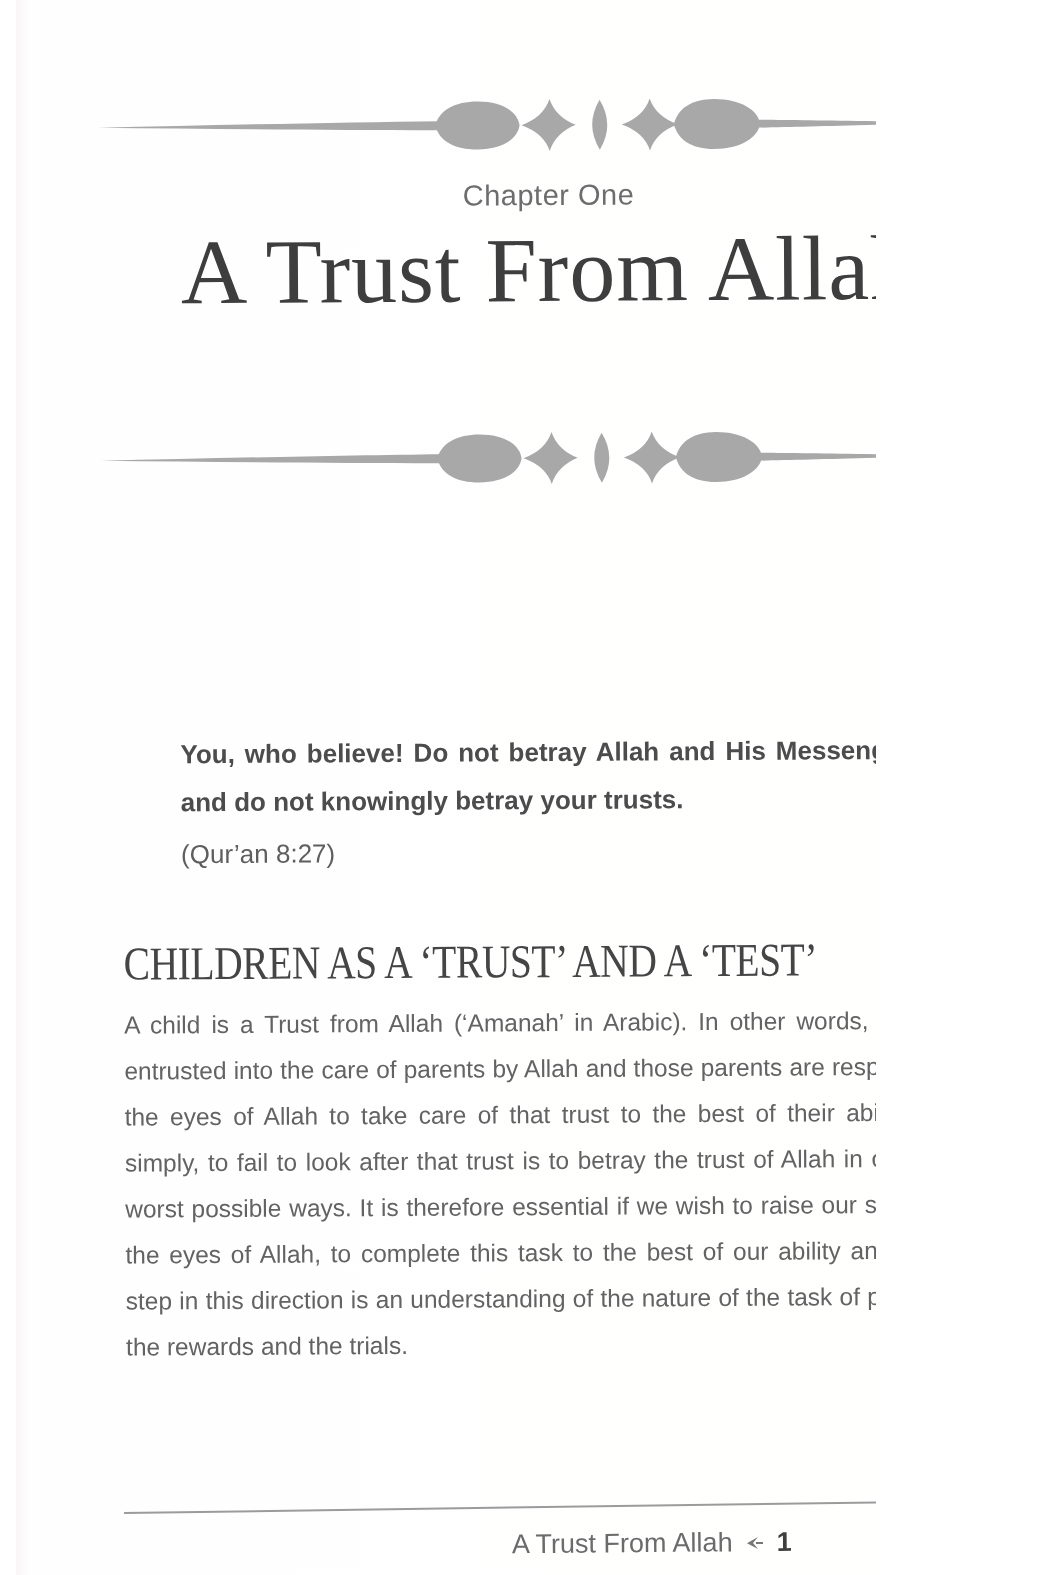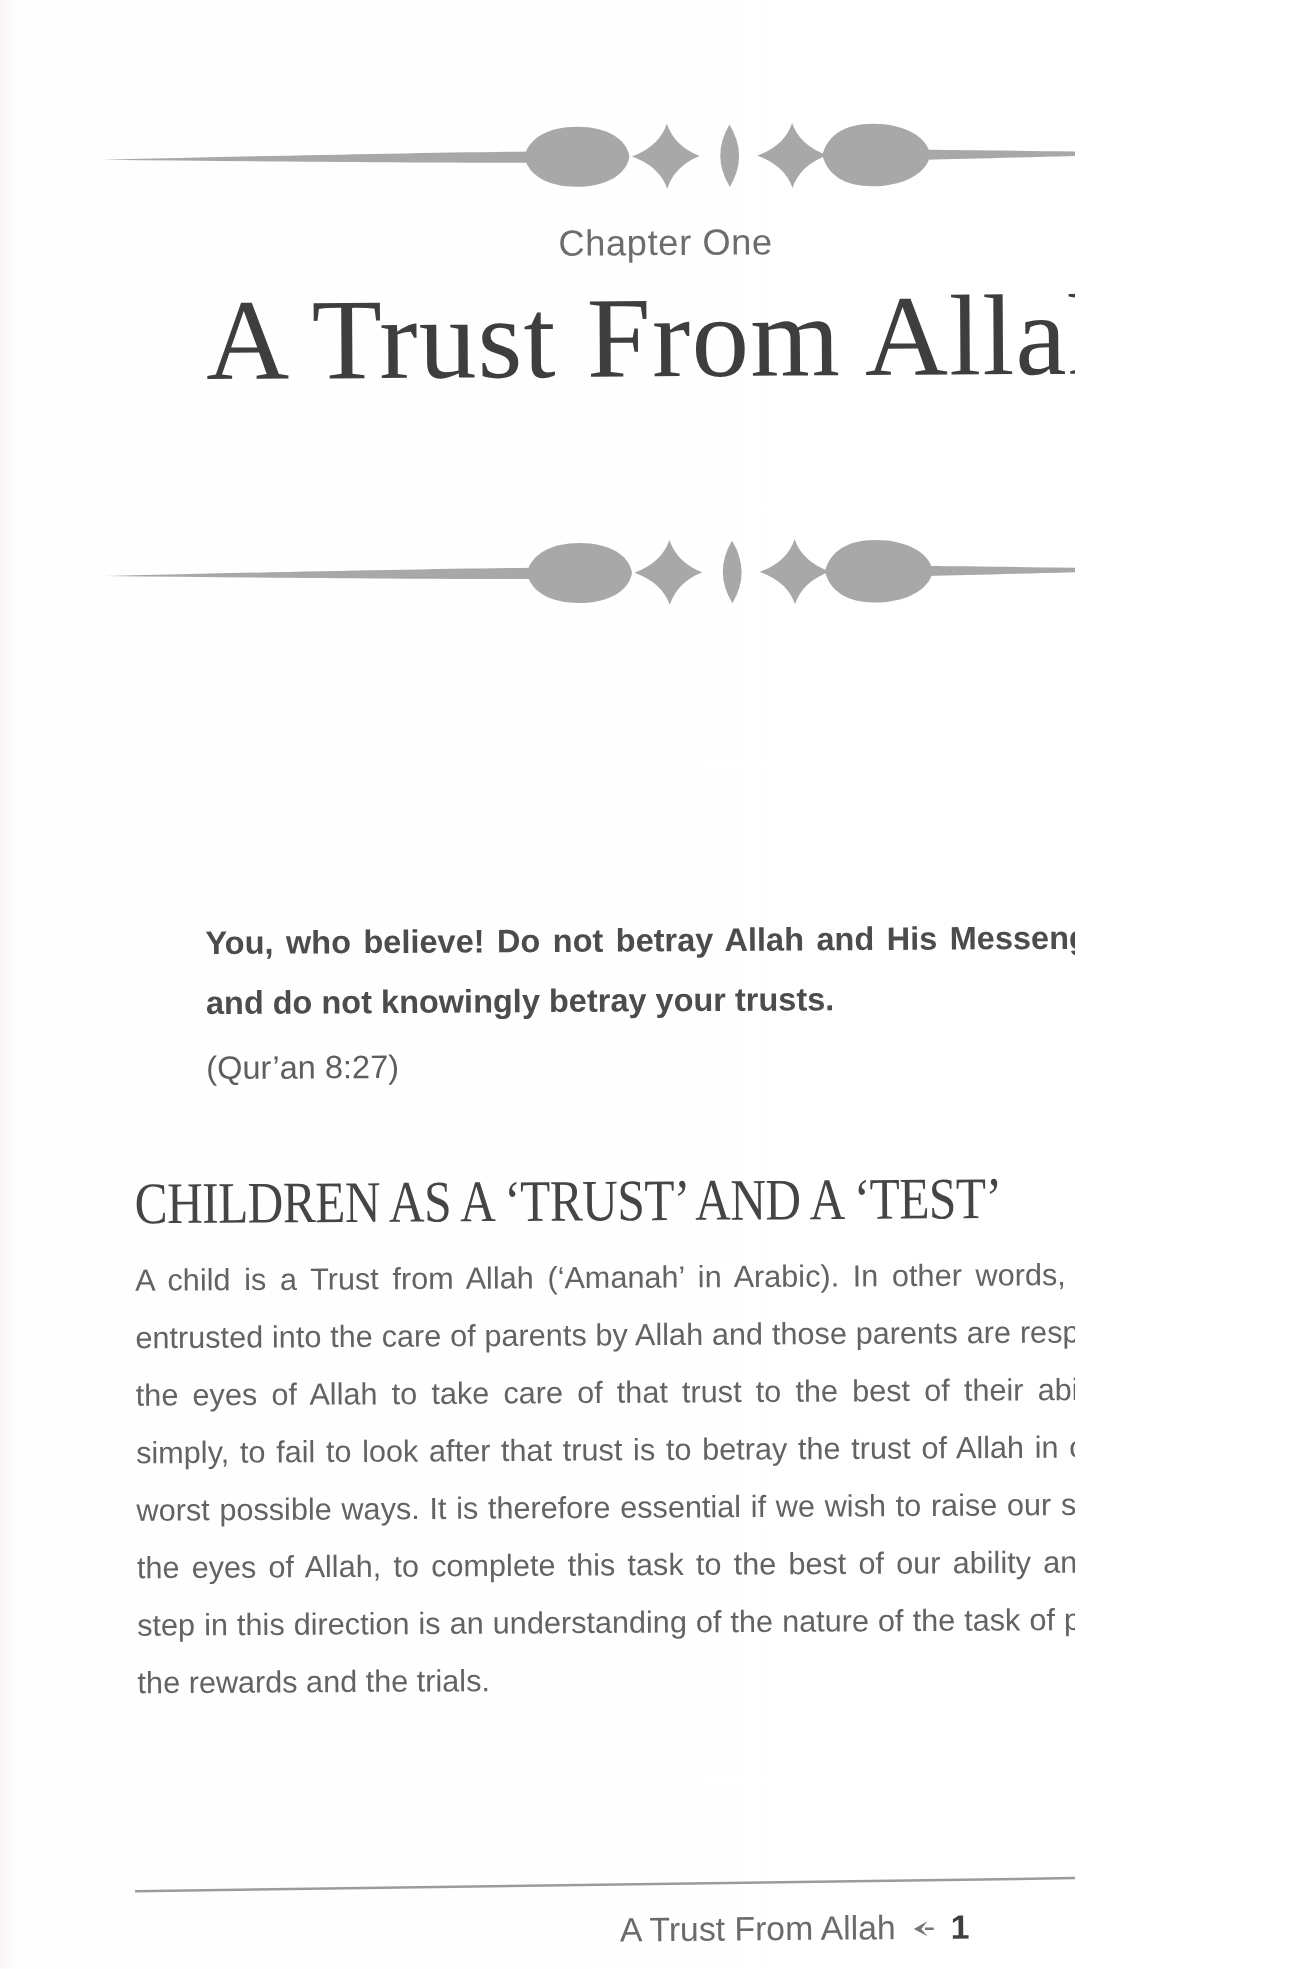--- a/index.html
+++ b/index.html
@@ -2,20 +2,21 @@
 <html><head>
 <meta charset="utf-8">
 <style>
   html, body { margin:0; padding:0; background:#ffffff; }
   .page {
     position:relative;
     width:860px; height:1575px;
     background:linear-gradient(90deg,#f9f5f6 0px,#fffefe 14px,#fffffe 1035px,#fcfcfc 1049px);
     overflow:hidden;
     font-family:"Liberation Sans", sans-serif;
+    margin-left:16px;
   }
   .content {
     position:absolute; left:106px; top:0; width:859px;
     transform:rotate(-0.35deg);
   }
   .divider { width:878px; height:56px; margin-left:-22px; }
   .divider svg { display:block; width:100%; height:100%; }
   .divider.second { margin-top:108px; }
   .divider.first { margin-top:97px; }
   .chapter-label {

